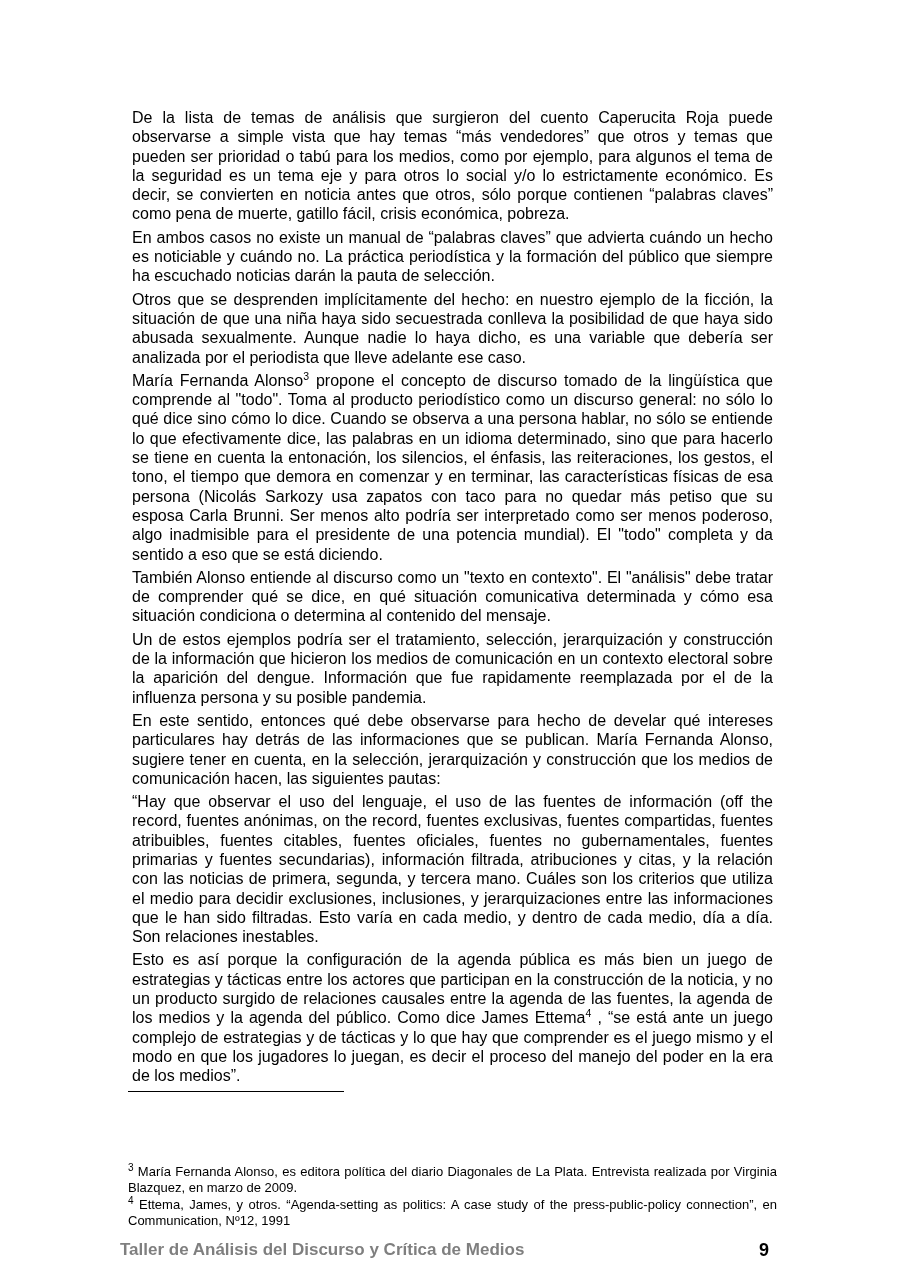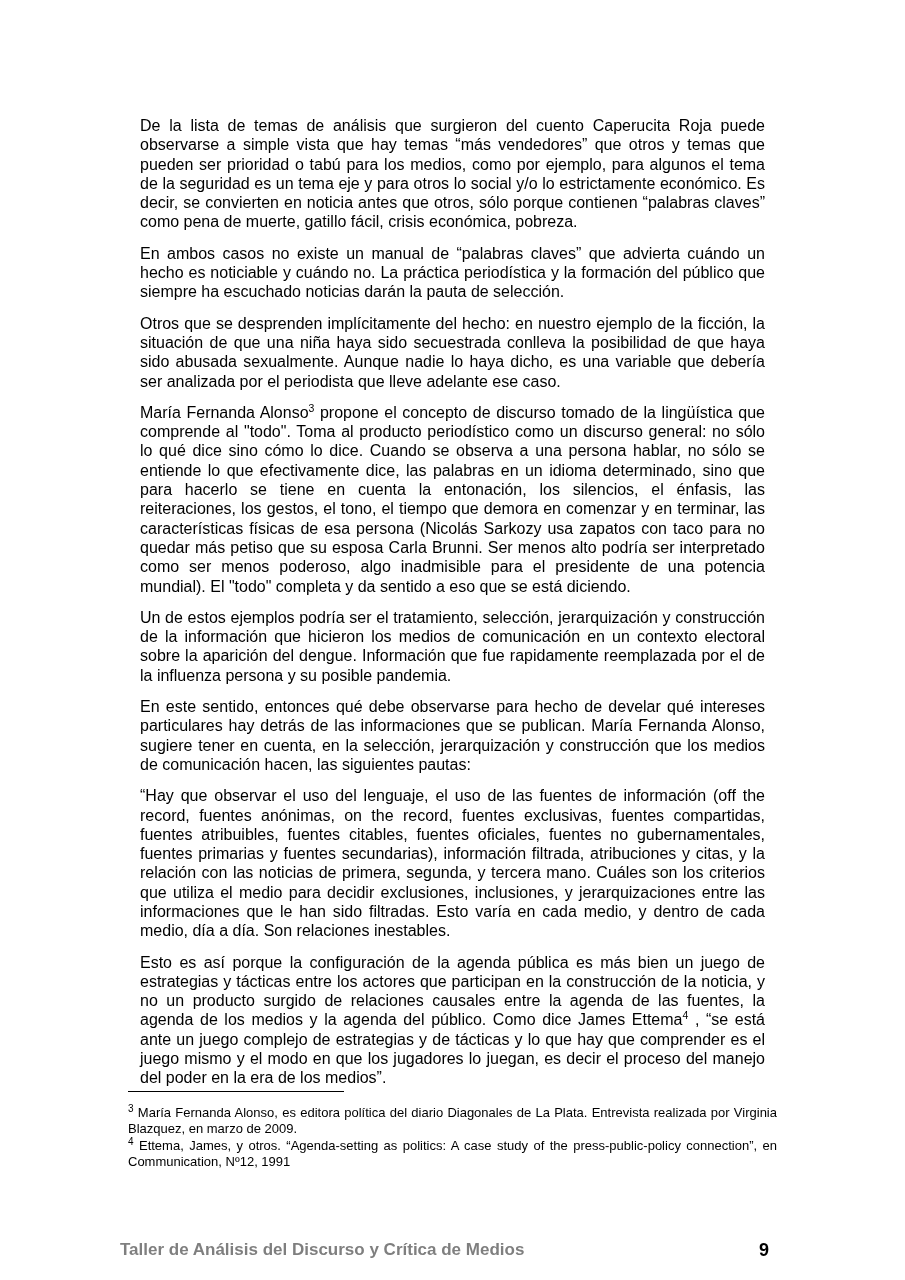--- a/index.html
+++ b/index.html
@@ -23,40 +23,40 @@
   .body-text {
     position: absolute;
     left: 128px;
     top: 104px;
     width: 649px;
     font-size: 16px;
     line-height: 19.3px;
     text-align: justify;
   }
   .body-text p {
-    margin: 12px;
+    margin: 4px;
     padding: 0;
   }
   .body-text sup {
     font-size: 10.5px;
     line-height: 0;
     vertical-align: super;
   }
   .footnote-sep {
     position: absolute;
     left: 128px;
     top: 1091px;
     width: 216px;
     height: 0;
     border-top: 1.5px solid #000000;
   }
   .footnotes {
     position: absolute;
     left: 128px;
-    top: 1105px;
+    top: 1164px;
     width: 649px;
     font-size: 13px;
     line-height: 16.3px;
     text-align: justify;
   }
   .footnotes p {
     margin: 0;
     padding: 0;
   }
   .footnotes sup {
@@ -87,20 +87,21 @@
 </style>
 </head>
 <body>
 
 <div class="page">
   <div class="body-text">
       <p>De la lista de temas de análisis que surgieron del cuento Caperucita Roja puede observarse a simple vista que hay temas “más vendedores” que otros y temas que pueden ser prioridad o tabú para los medios, como por ejemplo, para algunos el tema de la seguridad es un tema eje y para otros lo social y/o lo estrictamente económico. Es decir, se convierten en noticia antes que otros, sólo porque contienen “palabras claves” como  pena de muerte, gatillo fácil, crisis económica, pobreza.</p>
       <p>En ambos casos no existe un manual de “palabras claves” que advierta cuándo un hecho es noticiable y cuándo no. La práctica periodística y la formación del público que siempre ha escuchado noticias darán la pauta de selección.</p>
       <p>Otros que se desprenden implícitamente del hecho: en nuestro ejemplo de la ficción, la situación de que una niña haya sido secuestrada conlleva la posibilidad de que haya sido abusada sexualmente. Aunque nadie lo haya dicho, es una variable que debería ser analizada por el periodista que lleve adelante ese caso.</p>
       <p>María Fernanda Alonso<sup>3</sup> propone el concepto de discurso tomado de la lingüística que comprende al "todo". Toma al producto periodístico como un discurso general: no sólo lo qué dice sino cómo lo dice. Cuando se observa a una persona hablar, no sólo se entiende lo que efectivamente dice, las palabras en un idioma determinado, sino que para hacerlo se tiene  en cuenta la entonación, los silencios, el énfasis, las reiteraciones, los gestos, el tono, el tiempo que demora en comenzar y en terminar, las características físicas de esa persona (Nicolás Sarkozy usa zapatos con taco para no quedar más petiso que su esposa Carla Brunni. Ser menos alto podría ser interpretado como ser menos poderoso, algo inadmisible para el presidente de una potencia mundial). El "todo" completa y da sentido a eso que se está diciendo.</p>
+      <p>También Alonso entiende al discurso como un "texto en contexto". El "análisis" debe tratar de comprender qué se dice, en qué situación comunicativa determinada y cómo esa situación condiciona o determina al contenido del mensaje.</p>
       <p>Un de estos ejemplos podría ser el tratamiento, selección, jerarquización y construcción de la información que hicieron los medios de comunicación en un contexto electoral sobre la aparición del dengue. Información que fue rapidamente reemplazada por el de la influenza persona y su posible pandemia.</p>
       <p>En este sentido, entonces qué debe observarse para hecho de develar qué intereses particulares hay detrás de las informaciones que se publican. María Fernanda Alonso, sugiere tener en cuenta, en la selección, jerarquización y construcción que los medios de comunicación hacen,  las siguientes pautas:</p>
       <p>“Hay que observar el uso del lenguaje, el uso de las fuentes de información (off the record, fuentes anónimas, on the record, fuentes exclusivas, fuentes compartidas, fuentes atribuibles, fuentes citables, fuentes oficiales, fuentes no gubernamentales, fuentes primarias y fuentes secundarias), información filtrada, atribuciones y citas, y la relación con las noticias de primera, segunda, y tercera mano. Cuáles son los criterios que utiliza el medio para decidir exclusiones, inclusiones, y jerarquizaciones entre las informaciones que le han sido filtradas. Esto varía en cada medio, y dentro de cada medio, día a día. Son relaciones inestables.</p>
       <p>Esto es así porque  la configuración de la agenda pública es más bien un juego de estrategias y tácticas entre los actores que participan en la construcción de la noticia, y no un producto surgido de relaciones causales entre la agenda de las fuentes, la agenda de los medios y la agenda del público.  Como dice James Ettema<sup>4</sup> , “se está ante un juego complejo de estrategias y de tácticas y lo que hay que comprender es el juego mismo y el modo en que los jugadores lo juegan, es decir el proceso del manejo del poder en la era de los medios”.</p>
     </div>
   <div class="footnote-sep"></div>
   <div class="footnotes">
       <p><sup>3</sup> María Fernanda Alonso, es editora política del diario Diagonales de La Plata. Entrevista realizada por Virginia Blazquez, en marzo de 2009.</p>
       <p><sup>4</sup> Ettema, James, y otros. “Agenda-setting as politics: A case study of the press-public-policy connection”, en Communication, Nº12, 1991</p>
     </div>

